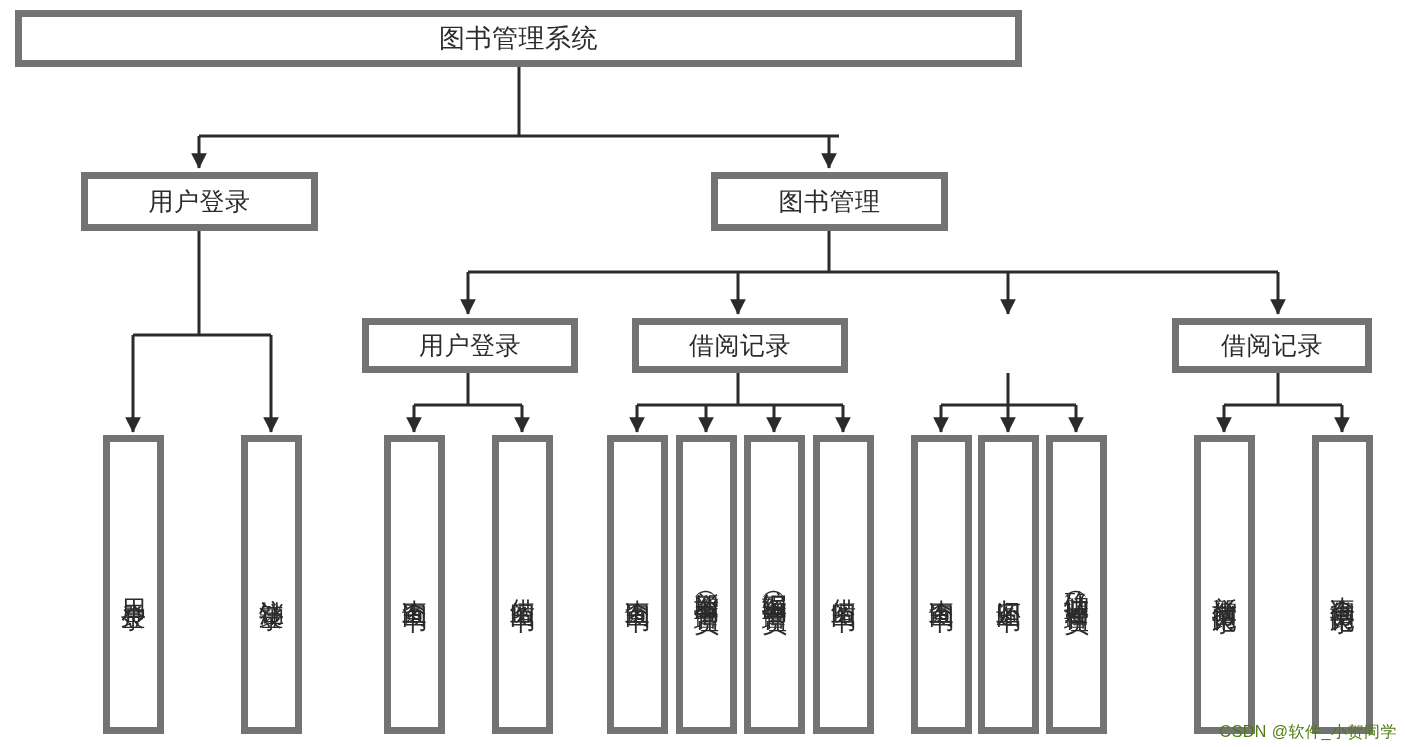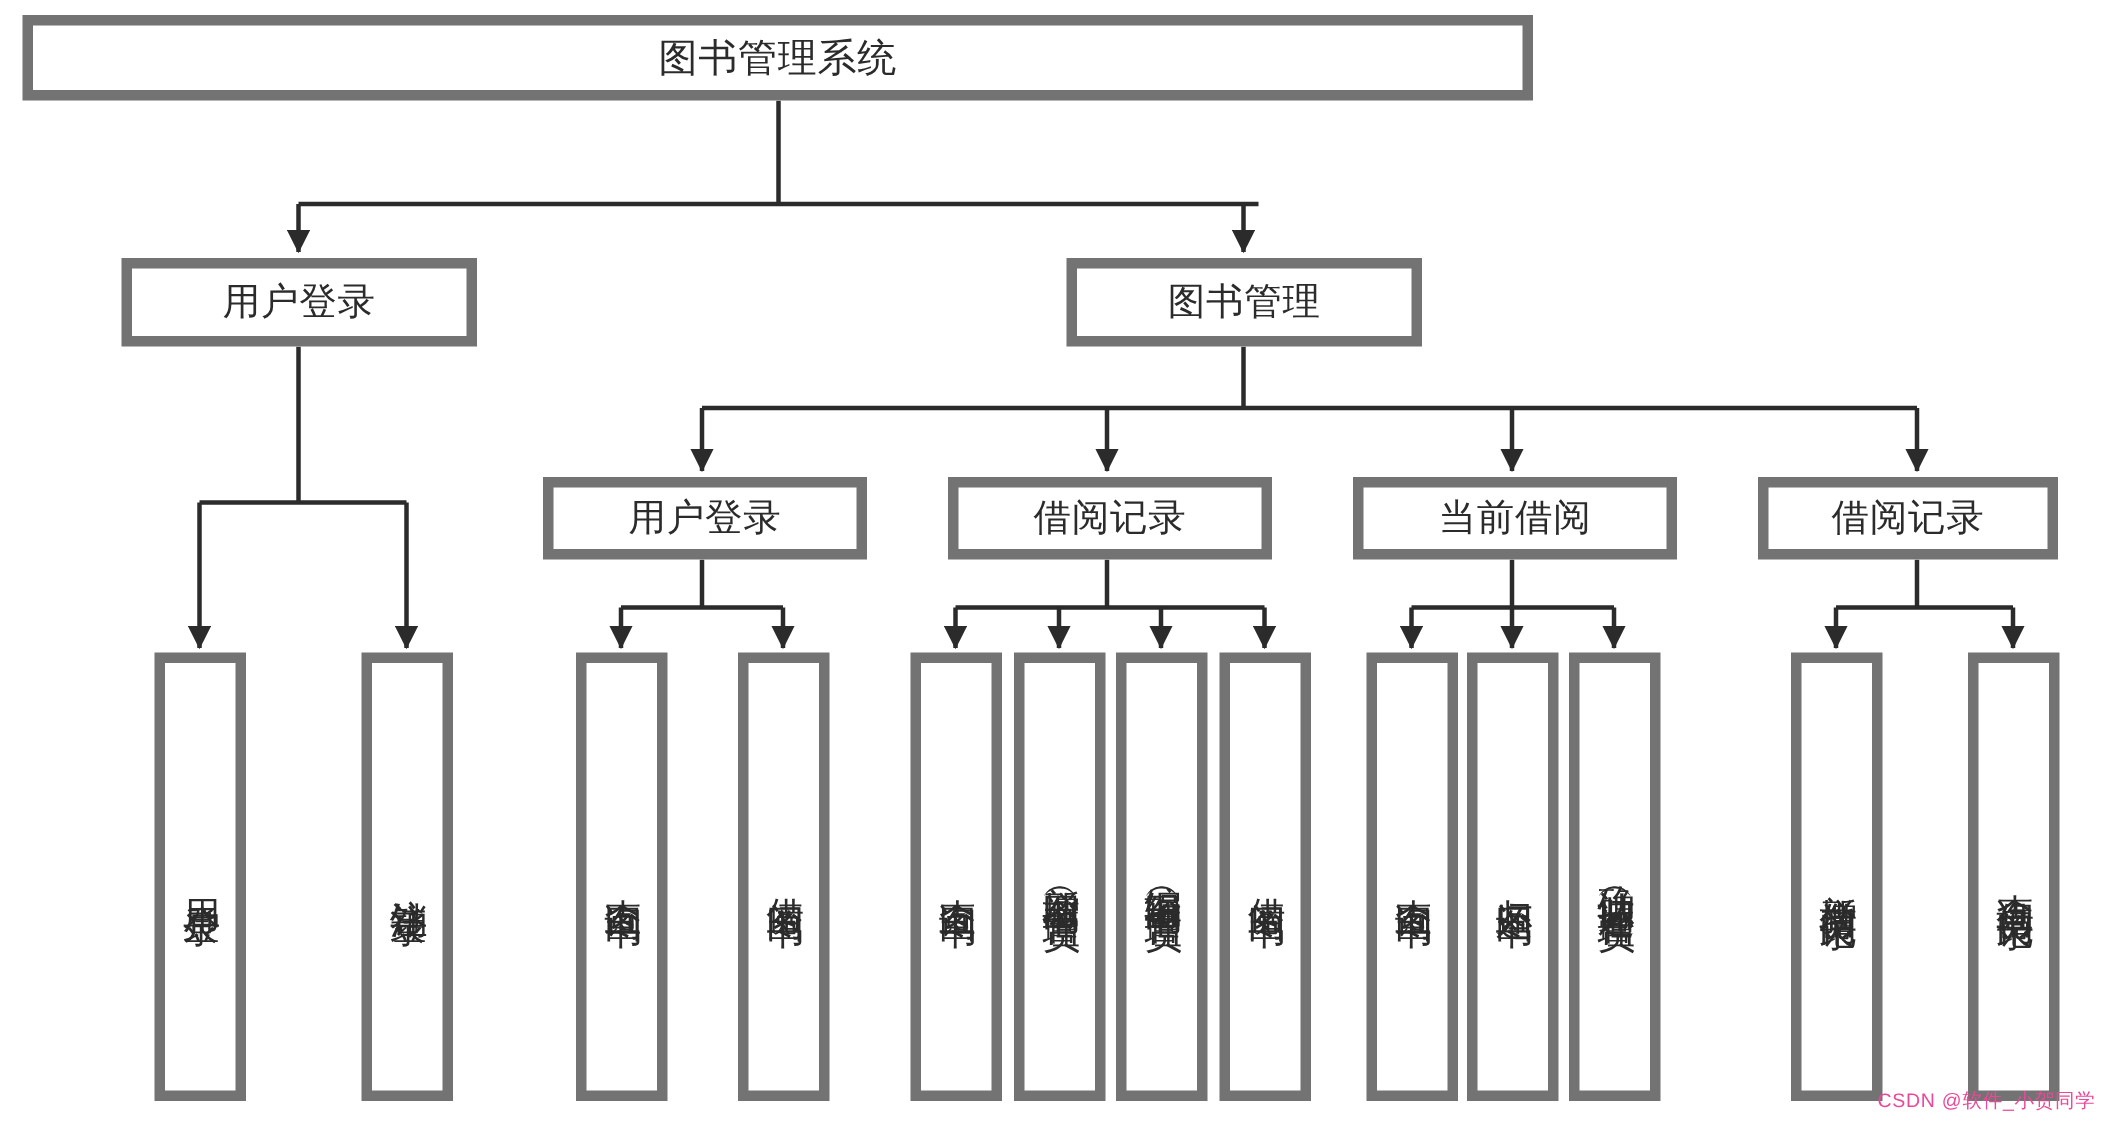--- a/index.html
+++ b/index.html
@@ -60,22 +60,22 @@
     text-orientation: upright;
     font-size: 25px;
     line-height: 1.32;
     letter-spacing: 3px;
     max-height: 100%;
   }
   .watermark {
     position: absolute;
     right: 8px;
     bottom: 4px;
-    font-size: 13px;
-    color: #ec4899;
+    font-size: 16px;
+    color: #4d7c0f;
     white-space: nowrap;
     letter-spacing: 0.5px;
   }
 </style>
 </head>
 <body>
 
 <div id="canvas">
 
   <svg class="wires" viewBox="0 0 1405 747" xmlns="http://www.w3.org/2000/svg">
@@ -138,23 +138,20 @@
   <div class="node h" style="left:711px; top:172px; width:237px; height:59px;">
     <span class="label">图书管理</span>
   </div>
 
   <div class="node h" style="left:362px; top:318px; width:216px; height:55px;">
     <span class="label">用户登录</span>
   </div>
   <div class="node h" style="left:632px; top:318px; width:216px; height:55px;">
     <span class="label">借阅记录</span>
   </div>
-  <div class="node h" style="left:902px; top:318px; width:216px; height:55px;">
-    <span class="label">当前借阅</span>
-  </div>
   <div class="node h" style="left:1172px; top:318px; width:200px; height:55px;">
     <span class="label">借阅记录</span>
   </div>
 
   <div class="node v" style="left:103px; top:435px; width:61px; height:299px;">
     <span class="label">用户登录</span>
   </div>
   <div class="node v" style="left:241px; top:435px; width:61px; height:299px;">
     <span class="label">注销登录</span>
   </div>

